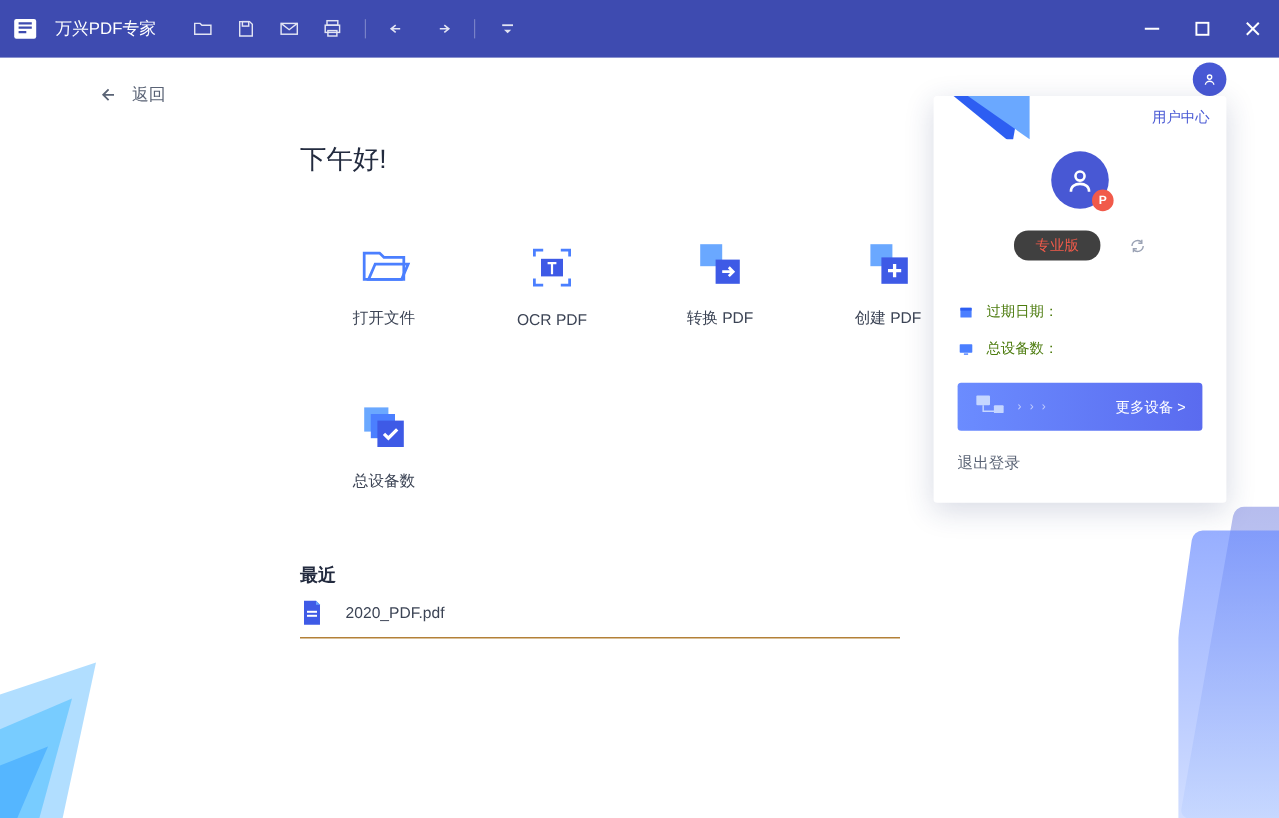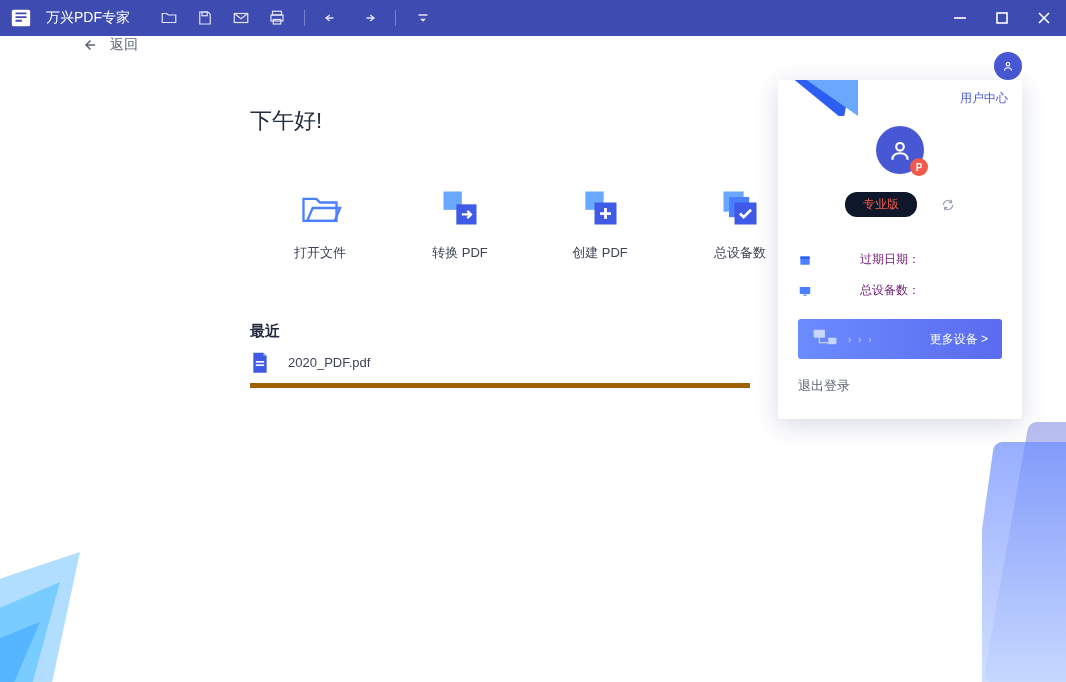--- a/index.html
+++ b/index.html
@@ -1,59 +1,59 @@
 <!DOCTYPE html>
 <html><head>
 <meta charset="utf-8">
 <style>
 * { margin: 0; padding: 0; box-sizing: border-box; font-family: "Microsoft YaHei", "PingFang SC", sans-serif; }
 body { background: #fff; width: 1066px; height: 682px; position: relative; overflow: hidden; }
 
-.titlebar { height: 36px; background: #3e4bb0; display: flex; align-items: center; padding: 0 10px; color: #fff; }
+.titlebar { height: 48px; background: #3e4bb0; display: flex; align-items: center; padding: 0 10px; color: #fff; }
 .titlebar .logo-icon { width: 22px; height: 22px; margin-right: 14px; display: flex; align-items: center; justify-content: center; }
 .titlebar .app-name { font-size: 14px; margin-right: 30px; }
 .titlebar .tb-icons { display: flex; gap: 18px; align-items: center; }
 .titlebar .tb-icons .icn { width: 18px; height: 18px; display: flex; align-items: center; justify-content: center; opacity: 0.85; cursor: pointer; }
 .titlebar .tb-icons .sep { width: 1px; height: 16px; background: rgba(255,255,255,0.3); }
 .titlebar .window-controls { margin-left: auto; display: flex; gap: 18px; }
 .titlebar .window-controls .wc { width: 24px; height: 24px; display: flex; align-items: center; justify-content: center; cursor: pointer; }
 
-.breadcrumb-bar { height: 40px; display: flex; align-items: flex-start; padding-left: 80px; }
+.breadcrumb-bar { height: 40px; display: flex; align-items: flex-end; padding-left: 80px; }
 .breadcrumb-bar .back-arrow { width: 18px; height: 18px; margin-right: 12px; color: #5a6375; cursor: pointer; }
 .breadcrumb-bar .back-label { font-size: 14px; color: #5a6375; cursor: pointer; }
 
 .user-fab { position: absolute; top: 52px; right: 44px; width: 28px; height: 28px; background: #4858d4; border-radius: 50%; display: flex; align-items: center; justify-content: center; cursor: pointer; }
 .user-fab svg { width: 14px; height: 14px; }
 
 .main-content { padding-left: 250px; padding-top: 30px; }
 .greeting { font-size: 22px; font-weight: normal; color: #232b3f; margin-bottom: 50px; }
 
 .tool-grid { display: grid; grid-template-columns: repeat(4, 140px); row-gap: 60px; }
 .tool-item { display: flex; flex-direction: column; align-items: center; cursor: pointer; justify-content: flex-end; }
 .tool-item .tool-icon { width: 44px; height: 44px; margin-bottom: 14px; display: flex; align-items: center; justify-content: center; }
 .tool-item .tool-label { font-size: 13px; color: #3c4455; }
 
 .recent-section { margin-top: 60px; }
 .recent-section .recent-title { font-size: 15px; font-weight: bold; color: #232b3f; }
-.recent-row { display: flex; align-items: center; padding: 10px 0; border-bottom: 5px solid #a16207; width: 500px; cursor: pointer; }
+.recent-row { display: flex; align-items: center; padding: 10px 0; border-bottom: 1px solid #a16207; width: 500px; cursor: pointer; }
 .recent-row .file-icon { width: 20px; height: 22px; margin-right: 18px; }
 .recent-row .file-name { font-size: 13px; color: #3c4455; }
 
 .user-panel { position: absolute; top: 80px; right: 44px; width: 244px; background: #fff; border-radius: 3px; box-shadow: 0 6px 24px rgba(33,49,105,0.18); padding-bottom: 4px; }
 .user-panel .panel-header { position: relative; height: 36px; overflow: hidden; }
 .user-panel .tri1 { position: absolute; top: -10px; left: 0; width: 0; height: 0; border-left: 70px solid transparent; border-top: 50px solid #2d5ef2; transform: skewX(-10deg); }
 .user-panel .tri2 { position: absolute; top: -6px; left: 20px; width: 0; height: 0; border-left: 60px solid transparent; border-top: 42px solid #6aa8ff; }
 .user-panel .user-center-link { position: absolute; top: 10px; right: 14px; font-size: 12px; color: #4858d4; cursor: pointer; }
 .user-panel .avatar-wrap { display: flex; justify-content: center; margin-top: 10px; margin-bottom: 18px; position: relative; }
 .user-panel .avatar { width: 48px; height: 48px; border-radius: 50%; background: #4858d4; display: flex; align-items: center; justify-content: center; position: relative; }
 .user-panel .avatar .badge-p { position: absolute; bottom: -2px; right: -4px; width: 18px; height: 18px; border-radius: 50%; background: #f15a4a; color: #fff; font-size: 10px; display: flex; align-items: center; justify-content: center; font-weight: bold; }
 .user-panel .pill-row { display: flex; justify-content: center; align-items: center; gap: 24px; margin-bottom: 34px; }
-.user-panel .pro-pill { background: #0f172a; color: #f15a4a; font-size: 12px; padding: 4px 18px; border-radius: 12px; }
+.user-panel .pro-pill { background: #404040; color: #f15a4a; font-size: 12px; padding: 4px 18px; border-radius: 12px; }
 .user-panel .refresh-ic { width: 14px; height: 14px; color: #9aa2b4; cursor: pointer; }
-.user-panel .info-row { display: flex; align-items: center; padding: 0 20px; margin-bottom: 14px; font-size: 12px; color: #701a75; gap: 38px; }
+.user-panel .info-row { display: flex; align-items: center; padding: 0 20px; margin-bottom: 14px; font-size: 12px; color: #4d7c0f; }
 .user-panel .info-row .info-ic { width: 14px; height: 14px; margin-right: 10px; color: #4b7fff; }
 .user-panel .more-devices { margin: 20px 20px 18px; height: 40px; background: linear-gradient(90deg,#6b8cff,#5a6bef); border-radius: 3px; display: flex; align-items: center; color: #fff; font-size: 12px; cursor: pointer; padding: 0 14px; }
 .user-panel .more-devices .dev-ic { width: 26px; height: 22px; margin-right: 10px; }
 .user-panel .more-devices .dots { letter-spacing: 2px; opacity: 0.6; margin-right: auto; font-size: 10px; }
 .user-panel .more-devices .md-label { }
 .user-panel .logout { padding: 0 20px 20px; font-size: 13px; color: #5a6375; cursor: pointer; }
 
 .corner-deco-bl { position: absolute; bottom: 0; left: 0; width: 110px; height: 160px; pointer-events: none; }
 .corner-deco-br { position: absolute; bottom: 0; right: 0; width: 84px; height: 260px; pointer-events: none; overflow: hidden; }
 .corner-deco-br .sh1 { position: absolute; right: -30px; top: 20px; width: 120px; height: 260px; background: linear-gradient(180deg,#6b8cff,#c5d6ff); transform: skewX(-8deg); border-radius: 8px; opacity: 0.7; }
@@ -156,20 +156,30 @@
 
   <div class="tool-grid">
     <div class="tool-item">
       <div class="tool-icon">
         <svg viewBox="0 0 48 48">
             <path d="M6 14h14l4 4h18v20H6z" fill="none" stroke="#4b7fff" stroke-width="2.5"></path>
             <path d="M10 38l6-14h30l-6 14z" fill="none" stroke="#4b7fff" stroke-width="2.5"></path>
           </svg>
       </div>
       <div class="tool-label">打开文件</div>
+    </div>
+    <div class="tool-item">
+      <div class="tool-icon">
+        <svg viewBox="0 0 48 48">
+            <path d="M8 14V8h8M40 14V8h-8M8 34v6h8M40 34v6h-8" stroke="#4b7fff" stroke-width="2.5" fill="none"></path>
+            <rect x="14" y="16" width="20" height="16" fill="#3e5ae6"></rect>
+            <path d="M20 20h8M24 20v10" stroke="#fff" stroke-width="2"></path>
+          </svg>
+      </div>
+      <div class="tool-label">OCR PDF</div>
     </div>
     <div class="tool-item">
       <div class="tool-icon">
         <svg viewBox="0 0 48 48">
             <rect x="6" y="6" width="20" height="20" fill="#6aa8ff"></rect>
             <rect x="20" y="20" width="22" height="22" fill="#3e5ae6"></rect>
             <path d="M26 31h10m-4-4l4 4-4 4" stroke="#fff" stroke-width="2.5" fill="none"></path>
           </svg>
       </div>
       <div class="tool-label">转换 PDF</div>

